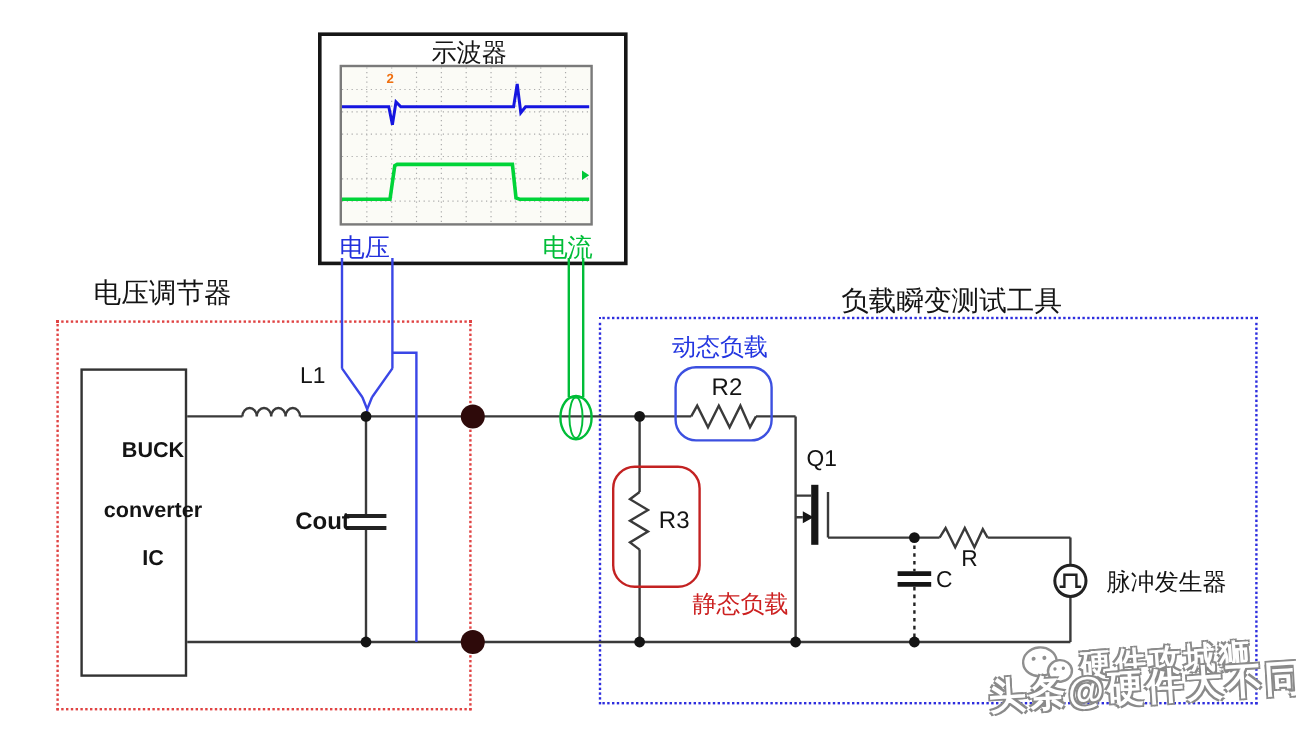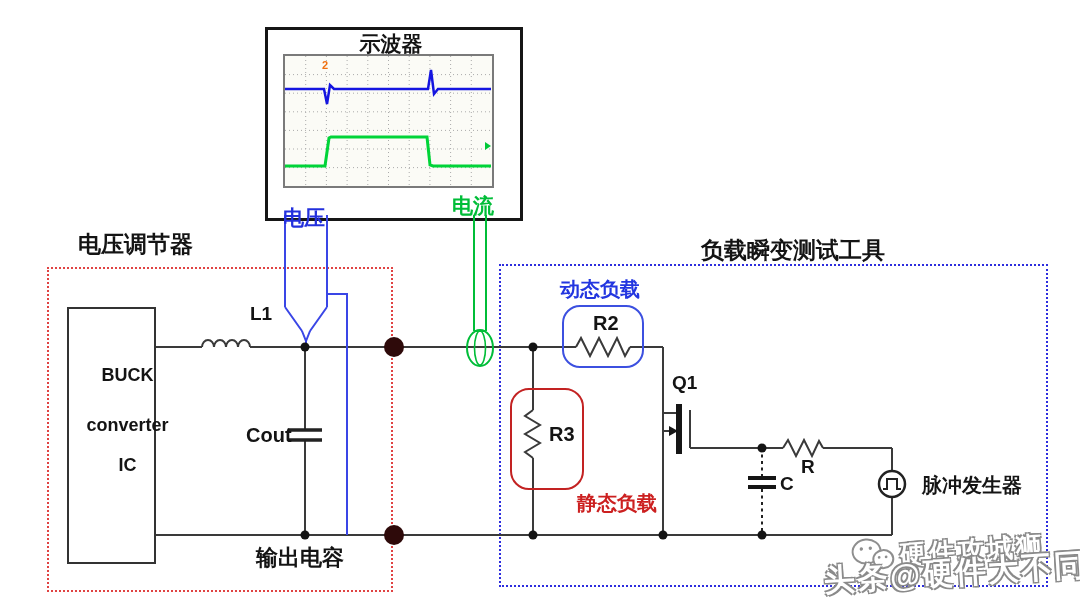--- a/index.html
+++ b/index.html
@@ -1,19 +1,19 @@
 <!DOCTYPE html>
 <html><head>
 <meta charset="utf-8">
 <style>
   html,body{margin:0;padding:0;background:#fff;}
   .stage{position:relative;width:1080px;height:609px;background:#ffffff;overflow:hidden;
          font-family:"Liberation Sans",sans-serif;color:#111;}
   .abs{position:absolute;white-space:nowrap;}
-  .lbl{position:absolute;white-space:nowrap;font-weight:bold;color:#141414;}
+  .lbl{position:absolute;white-space:nowrap;font-weight:normal;color:#141414;}
   .boundary{position:absolute;box-sizing:border-box;}
   #reg-boundary{left:47px;top:267px;width:346px;height:325px;border:2px dotted #e04343;}
   #load-boundary{left:499px;top:264px;width:549px;height:323px;border:2px dotted #2d2dde;}
   #scope-box{left:265px;top:27px;width:252px;height:188px;border:3px solid #161616;background:#fff;}
   #scope-title{left:265px;top:30px;width:252px;text-align:center;font-size:21px;}
   #scope-screen{position:absolute;left:283px;top:54px;width:211px;height:134px;
                 border:2px solid #7a7a7a;background:#fbfbf6;box-sizing:border-box;}
   #circuit-svg{position:absolute;left:0;top:0;z-index:3;pointer-events:none;}
   .z4{z-index:4;}
   .wm{position:absolute;z-index:5;color:#ffffff;font-weight:bold;white-space:nowrap;
@@ -53,21 +53,21 @@
           <line x1="0" y1="111.6" x2="207" y2="111.6"></line>
       </g>
 
       <polyline fill="none" stroke="#1515e0" stroke-width="2.5" points="0,33 39,33 42,48 45,29 49,33 143,33 146,14 149,38 153,33 206,33"></polyline>
 
       <polyline fill="none" stroke="#00d438" stroke-width="3" points="0,110 40,110 44,82 46,81 142,81 145,109 148,110 206,110"></polyline>
       <text x="37" y="13" font-size="11" font-weight="bold" fill="#f07010">2</text>
       <polygon points="200,86 206,90 200,94" fill="#00c838"></polygon>
     </svg>
   </div>
-  <div class="lbl z4" style="left:283px;top:192px;font-size:21px;color:#2330dd;margin-top:12px;">电压</div>
+  <div class="lbl z4" style="left:283px;top:192px;font-size:21px;color:#2330dd;">电压</div>
   <div class="lbl z4" style="left:452px;top:192px;font-size:21px;color:#00bd38;">电流</div>
 
   <div class="lbl z4" style="left:78px;top:229px;font-size:23px;">电压调节器</div>
   <div class="lbl z4" style="left:701px;top:235px;font-size:23px;">负载瞬变测试工具</div>
 
   <div class="abs" style="left:67px;top:307px;width:89px;height:257px;border:2px solid #333;box-sizing:border-box;padding-left:16px;">
     <div class="buck-line" style="top:56px;">BUCK</div>
     <div class="buck-line" style="top:106px;">converter</div>
     <div class="buck-line" style="top:146px;">IC</div>
   </div>
@@ -130,21 +130,20 @@
     </g>
 
     <g fill="#2e0a0a">
       <circle cx="394" cy="347" r="10"></circle>
         <circle cx="394" cy="535" r="10"></circle>
     </g>
   </svg>
 
   <div class="lbl z4" style="left:210px;top:303px;font-size:19px;margin-left:40px;">L1</div>
   <div class="lbl z4" style="left:246px;top:424px;font-size:20px;font-weight:600;">Cout</div>
-  <div class="lbl z4" style="left:256px;top:543px;font-size:22px;">输出电容</div>
   <div class="lbl z4" style="left:560px;top:276px;font-size:20px;color:#2336e0;">动态负载</div>
   <div class="lbl z4" style="left:593px;top:312px;font-size:20px;">R2</div>
   <div class="lbl z4" style="left:549px;top:423px;font-size:20px;">R3</div>
   <div class="lbl z4" style="left:549px;top:490px;font-size:20px;color:#cc2020;padding-left:28px;">静态负载</div>
   <div class="lbl z4" style="left:672px;top:372px;font-size:19px;">Q1</div>
   <div class="lbl z4" style="left:801px;top:456px;font-size:19px;">R</div>
   <div class="lbl z4" style="left:780px;top:473px;font-size:19px;">C</div>
   <div class="lbl z4" style="left:910px;top:472px;font-size:20px;margin-left:12px;">脉冲发生器</div>
 
   <svg class="abs" style="left:848px;top:536px;z-index:5;" width="50" height="40" viewBox="0 0 50 40">

